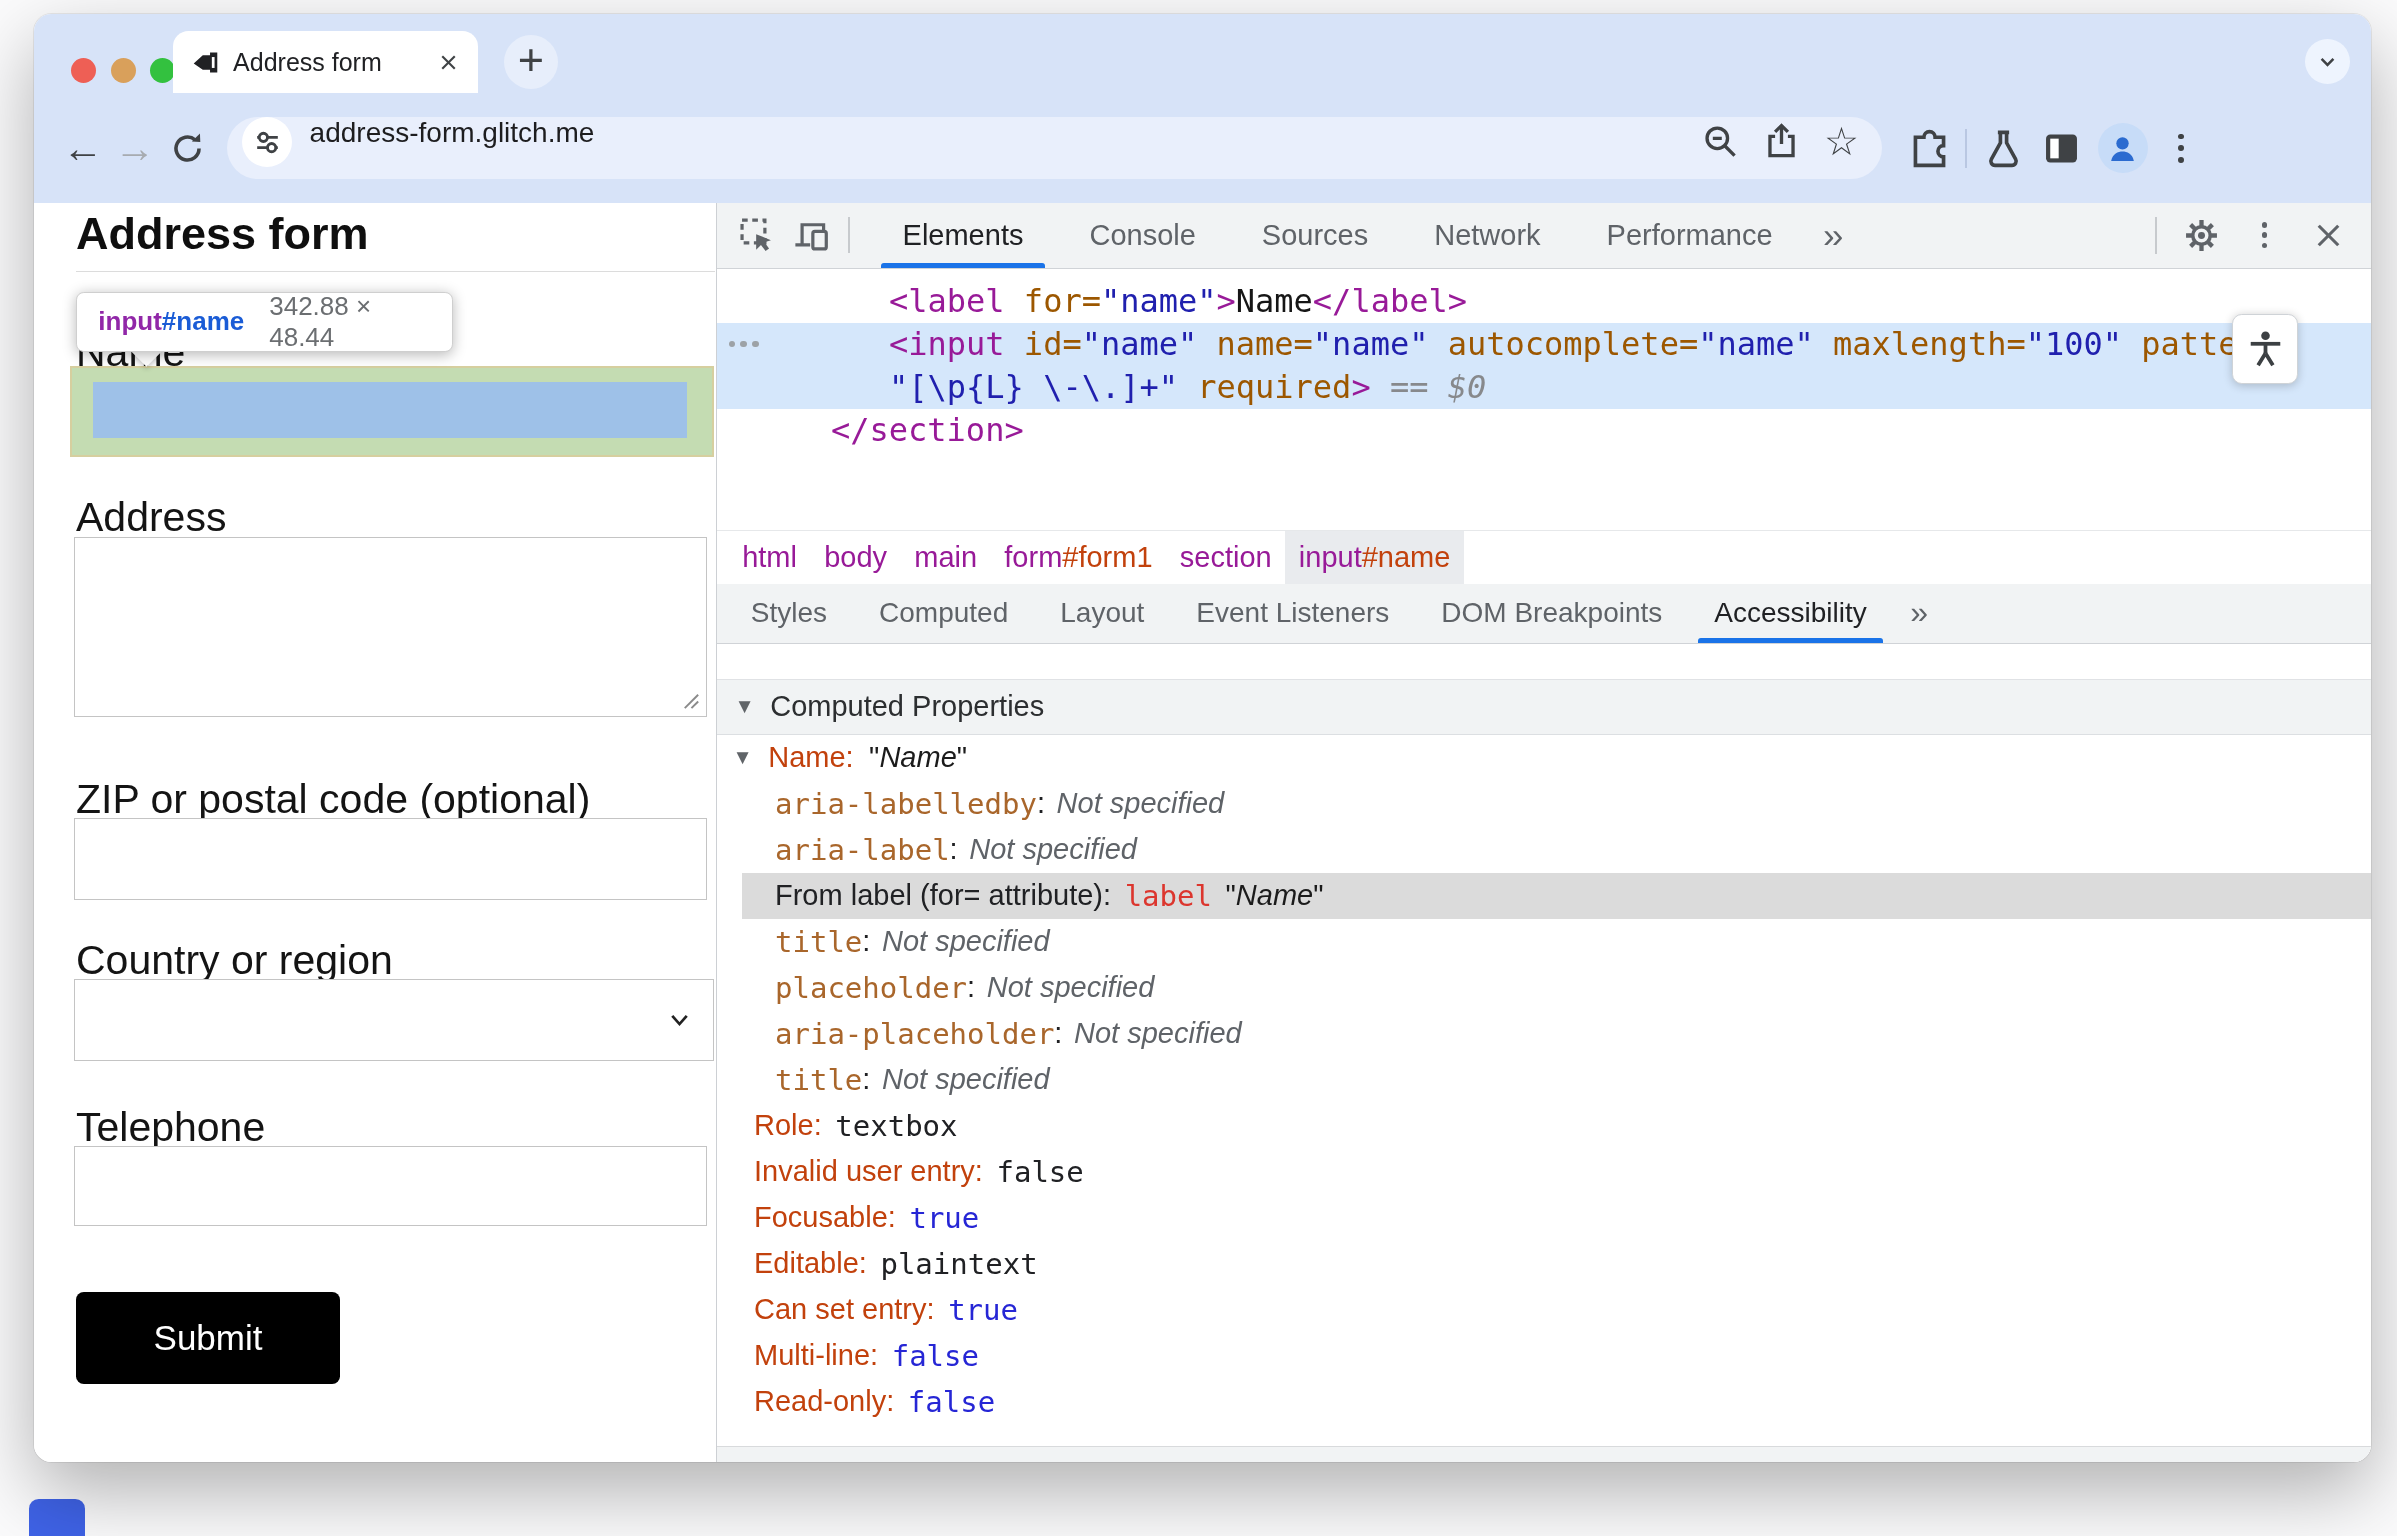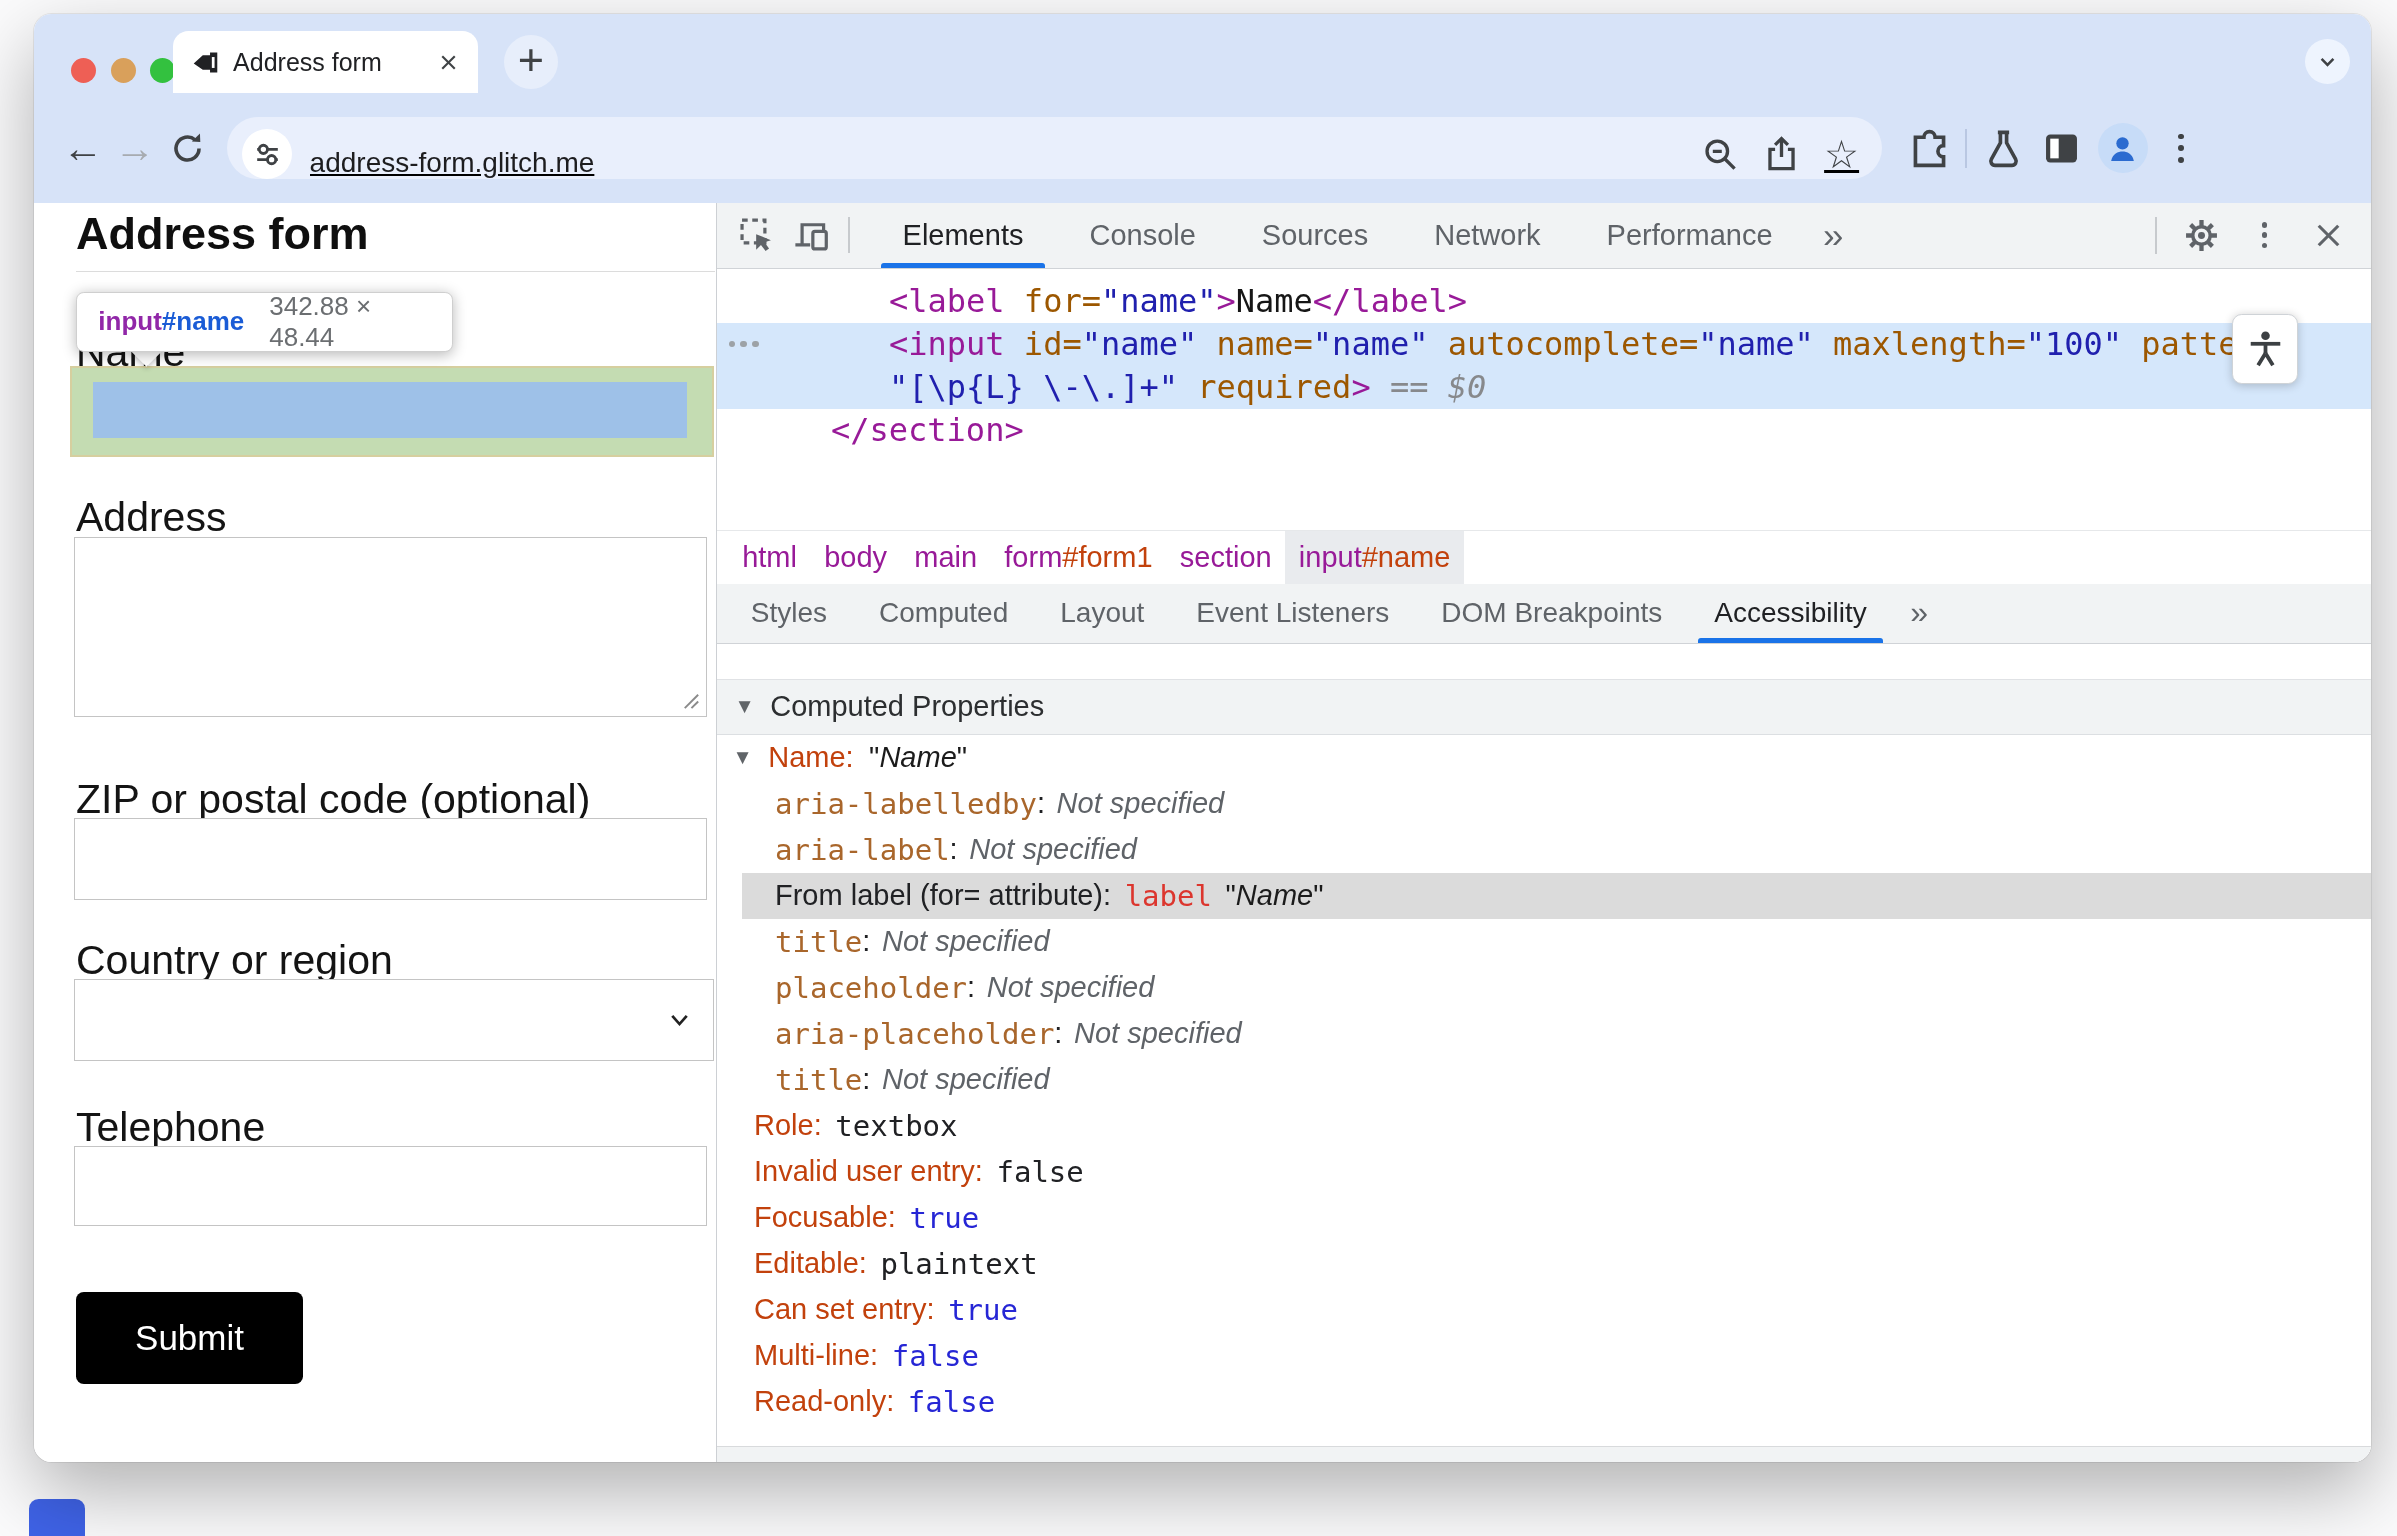--- a/index.html
+++ b/index.html
@@ -28,21 +28,21 @@
   .icon-btn { display:grid; place-items:center; }
   .newtab { position:absolute; left:470px; top:21.3px; width:54px; height:54px; border-radius:50%;
     background:#e7eefb; display:grid; place-items:center; font-size:45px; color:#3f4245; font-weight:300; line-height:1; padding-bottom:3.9px;}
   .tab-chevron { position:absolute; right:21.3px; top:25px; width:45px; height:45px; border-radius:50%;
     background:#eef4fe; display:grid; place-items:center; }
   
   .toolbar { height:109px; background:#d7e3f8; display:flex; align-items:center; padding:0 23px; flex:none; }
   .nav-ic { width:52px; height:52px; display:grid; place-items:center; font-size:41px; color:#3f4245; flex:none; }
   .nav-ic.disabled { color:#a7abb0; }
   .urlbar { height:62px; width:1655px; margin-left:13.6px; border-radius:31px; background:#e9effc;
-    display:flex; align-items:flex-end; padding:0 15.5px; flex:none;text-decoration:underline; }
+    display:flex; align-items:flex-start; padding:0 15.5px; flex:none; }
   .tune-circle { width:50px; height:50px; border-radius:50%; background:#fff; display:grid; place-items:center; flex:none; }
   .url-text { flex:1; font-size:28px; color:#1d1d1f; margin-left:17.5px; white-space:nowrap; overflow:hidden; }
   .pill-ic { width:49px; height:49px; display:grid; place-items:center; margin-left:11.6px; font-size:39px; color:#3f4245; flex:none; }
   .ext-group { display:flex; align-items:center; margin-left:25px; gap:13.6px; }
   .tb-vdiv { width:1.9px; height:39px; background:#b9c7e2; }
   .avatar { width:50px; height:50px; border-radius:50%; background:#c7dcf8; display:grid; place-items:center; }
   .menu-dots { display:flex; flex-direction:column; gap:5.8px; width:39px; align-items:center; }
   .menu-dots i { width:5.8px; height:5.8px; border-radius:50%; background:#3f4245; }
   
   .content { flex:1; display:flex; min-height:0; }
@@ -68,21 +68,21 @@
   .addr-label { left:42px; top:291px; }
   .addr-area  { left:40px; top:334px; width:633px; height:180px; }
   .resize-h { position:absolute; right:3.9px; bottom:3.9px; }
   .zip-label { left:42px; top:573px; }
   .zip-input { left:40px; top:615px; width:633px; height:82px; }
   .country-label { left:42px; top:734px; }
   .country-select { left:40px; top:776px; width:640px; height:82px; }
   .select-chev { position:absolute; right:19.4px; top:25px; }
   .phone-label { left:42px; top:901px; }
   .phone-input { left:40px; top:943px; width:633px; height:80px; }
-  .submit-btn { left:42px; top:1089px; width:227px; height:92px; background:#000; border-radius:7.8px;
+  .submit-btn { left:42px; top:1089px; width:264px; height:92px; background:#000; border-radius:7.8px;
     color:#fff; font-size:35px; display:grid; place-items:center; }
   
   .dt-tabs { height:66px; background:#f1f3f4; border-bottom:1.9px solid #d0d3d7; display:flex;
     align-items:stretch; padding-left:13.6px; flex:none; }
   .dt-icon { width:54px; display:grid; place-items:center; flex:none; }
   .dt-vdiv { width:1.9px; background:#c7cacd; margin:14.6px 9.7px; flex:none; }
   .dt-tab-list { display:flex; align-items:stretch; margin-left:9.7px;text-align:center; }
   .dt-tab { display:flex; align-items:center; padding:0 33px; font-size:29px; color:#5f6368; position:relative; white-space:nowrap; }
   .dt-tab.active { color:#202124; }
   .dt-tab.active::after { content:""; position:absolute; left:11.6px; right:11.6px; bottom:0; height:4.9px;

